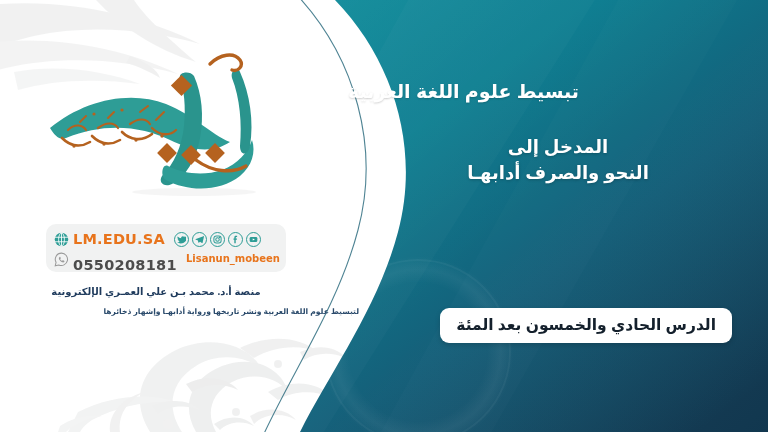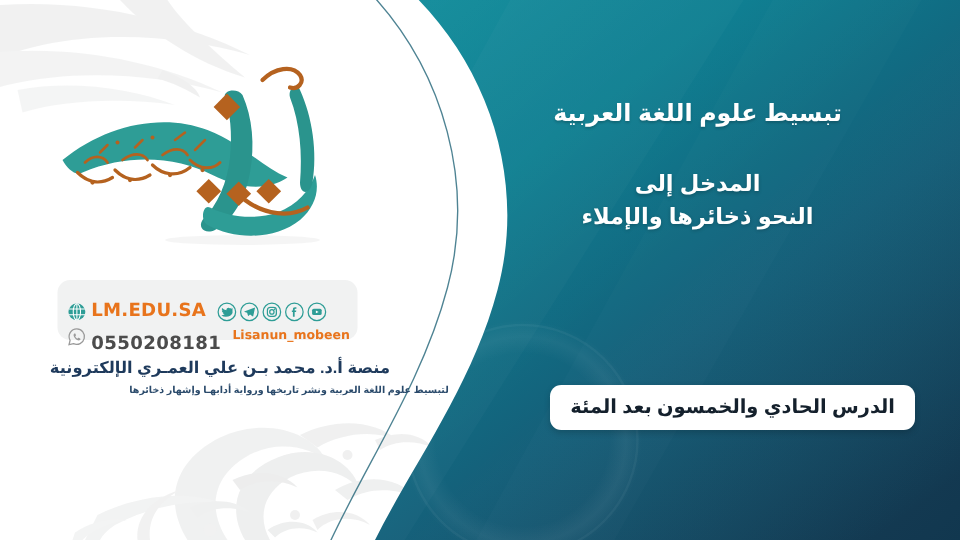--- a/index.html
+++ b/index.html
@@ -55,21 +55,20 @@
     border-radius: 10px;
     box-sizing: border-box;
     padding: 5px 8px 4px 8px;
   }
   .contact-row {
     display: flex;
     align-items: center;
     direction: ltr;
     height: 20px;
     gap: 4px;
-    margin-top: 10px;
   }
   .contact-row.second { margin-top: 0px; }
 
   .globe-icon, .wa-icon {
     width: 15px;
     height: 15px;
     flex: 0 0 15px;
     display: block;
   }
   .site-text {
@@ -118,21 +117,22 @@
     flex: 0 0 15px;
   }
   .soc svg { display: block; }
 
   
   .platform-name {
     position: absolute;
     left: 0;
     top: 286px;
     width: 312px;
-    font-size: 13px;
+    text-align: center;
+    font-size: 10px;
     font-weight: bold;
     color: #1e3a5c;
     letter-spacing: 0.3px;
     direction: rtl;
   }
   .platform-tag {
     position: absolute;
     left: 0;
     top: 307px;
     width: 312px;
@@ -152,21 +152,21 @@
     top: 0;
     width: 420px;
     height: 432px;
     direction: rtl;
   }
   .kicker {
     position: absolute;
     top: 80px;
     right: 0;
     width: 420px;
-    text-align: center;
+    text-align: left;
     color: #ffffff;
     font-size: 19px;
     font-weight: bold;
     letter-spacing: 0.2px;
     text-shadow: 0 1px 2px rgba(0,0,0,0.18);
   }
   .main-title {
     position: absolute;
     top: 135px;
     right: 0;
@@ -417,21 +417,21 @@
     <div class="platform-name">منصة أ.د. محمد بـن علي العمـري الإلكترونية</div>
     <div class="platform-tag">لتبسيط علوم اللغة العربية ونشر تاريخها ورواية أدابهـا وإشهار ذخائرها</div>
   </div>
 
   <div class="right-col">
 
     <div class="kicker">تبسيط علوم اللغة العربية</div>
 
     <div class="main-title">
       <span class="ln">المدخل إلى</span>
-      <span class="ln">النحو ذخائرها والإملاء</span>
+      <span class="ln">النحو والصرف أدابهـا</span>
     </div>
 
     <div class="lesson-badge">
       <span class="lesson-text">الدرس الحادي والخمسون بعد المئة</span>
     </div>
   </div>
 
 </div>
 
 </body></html>

